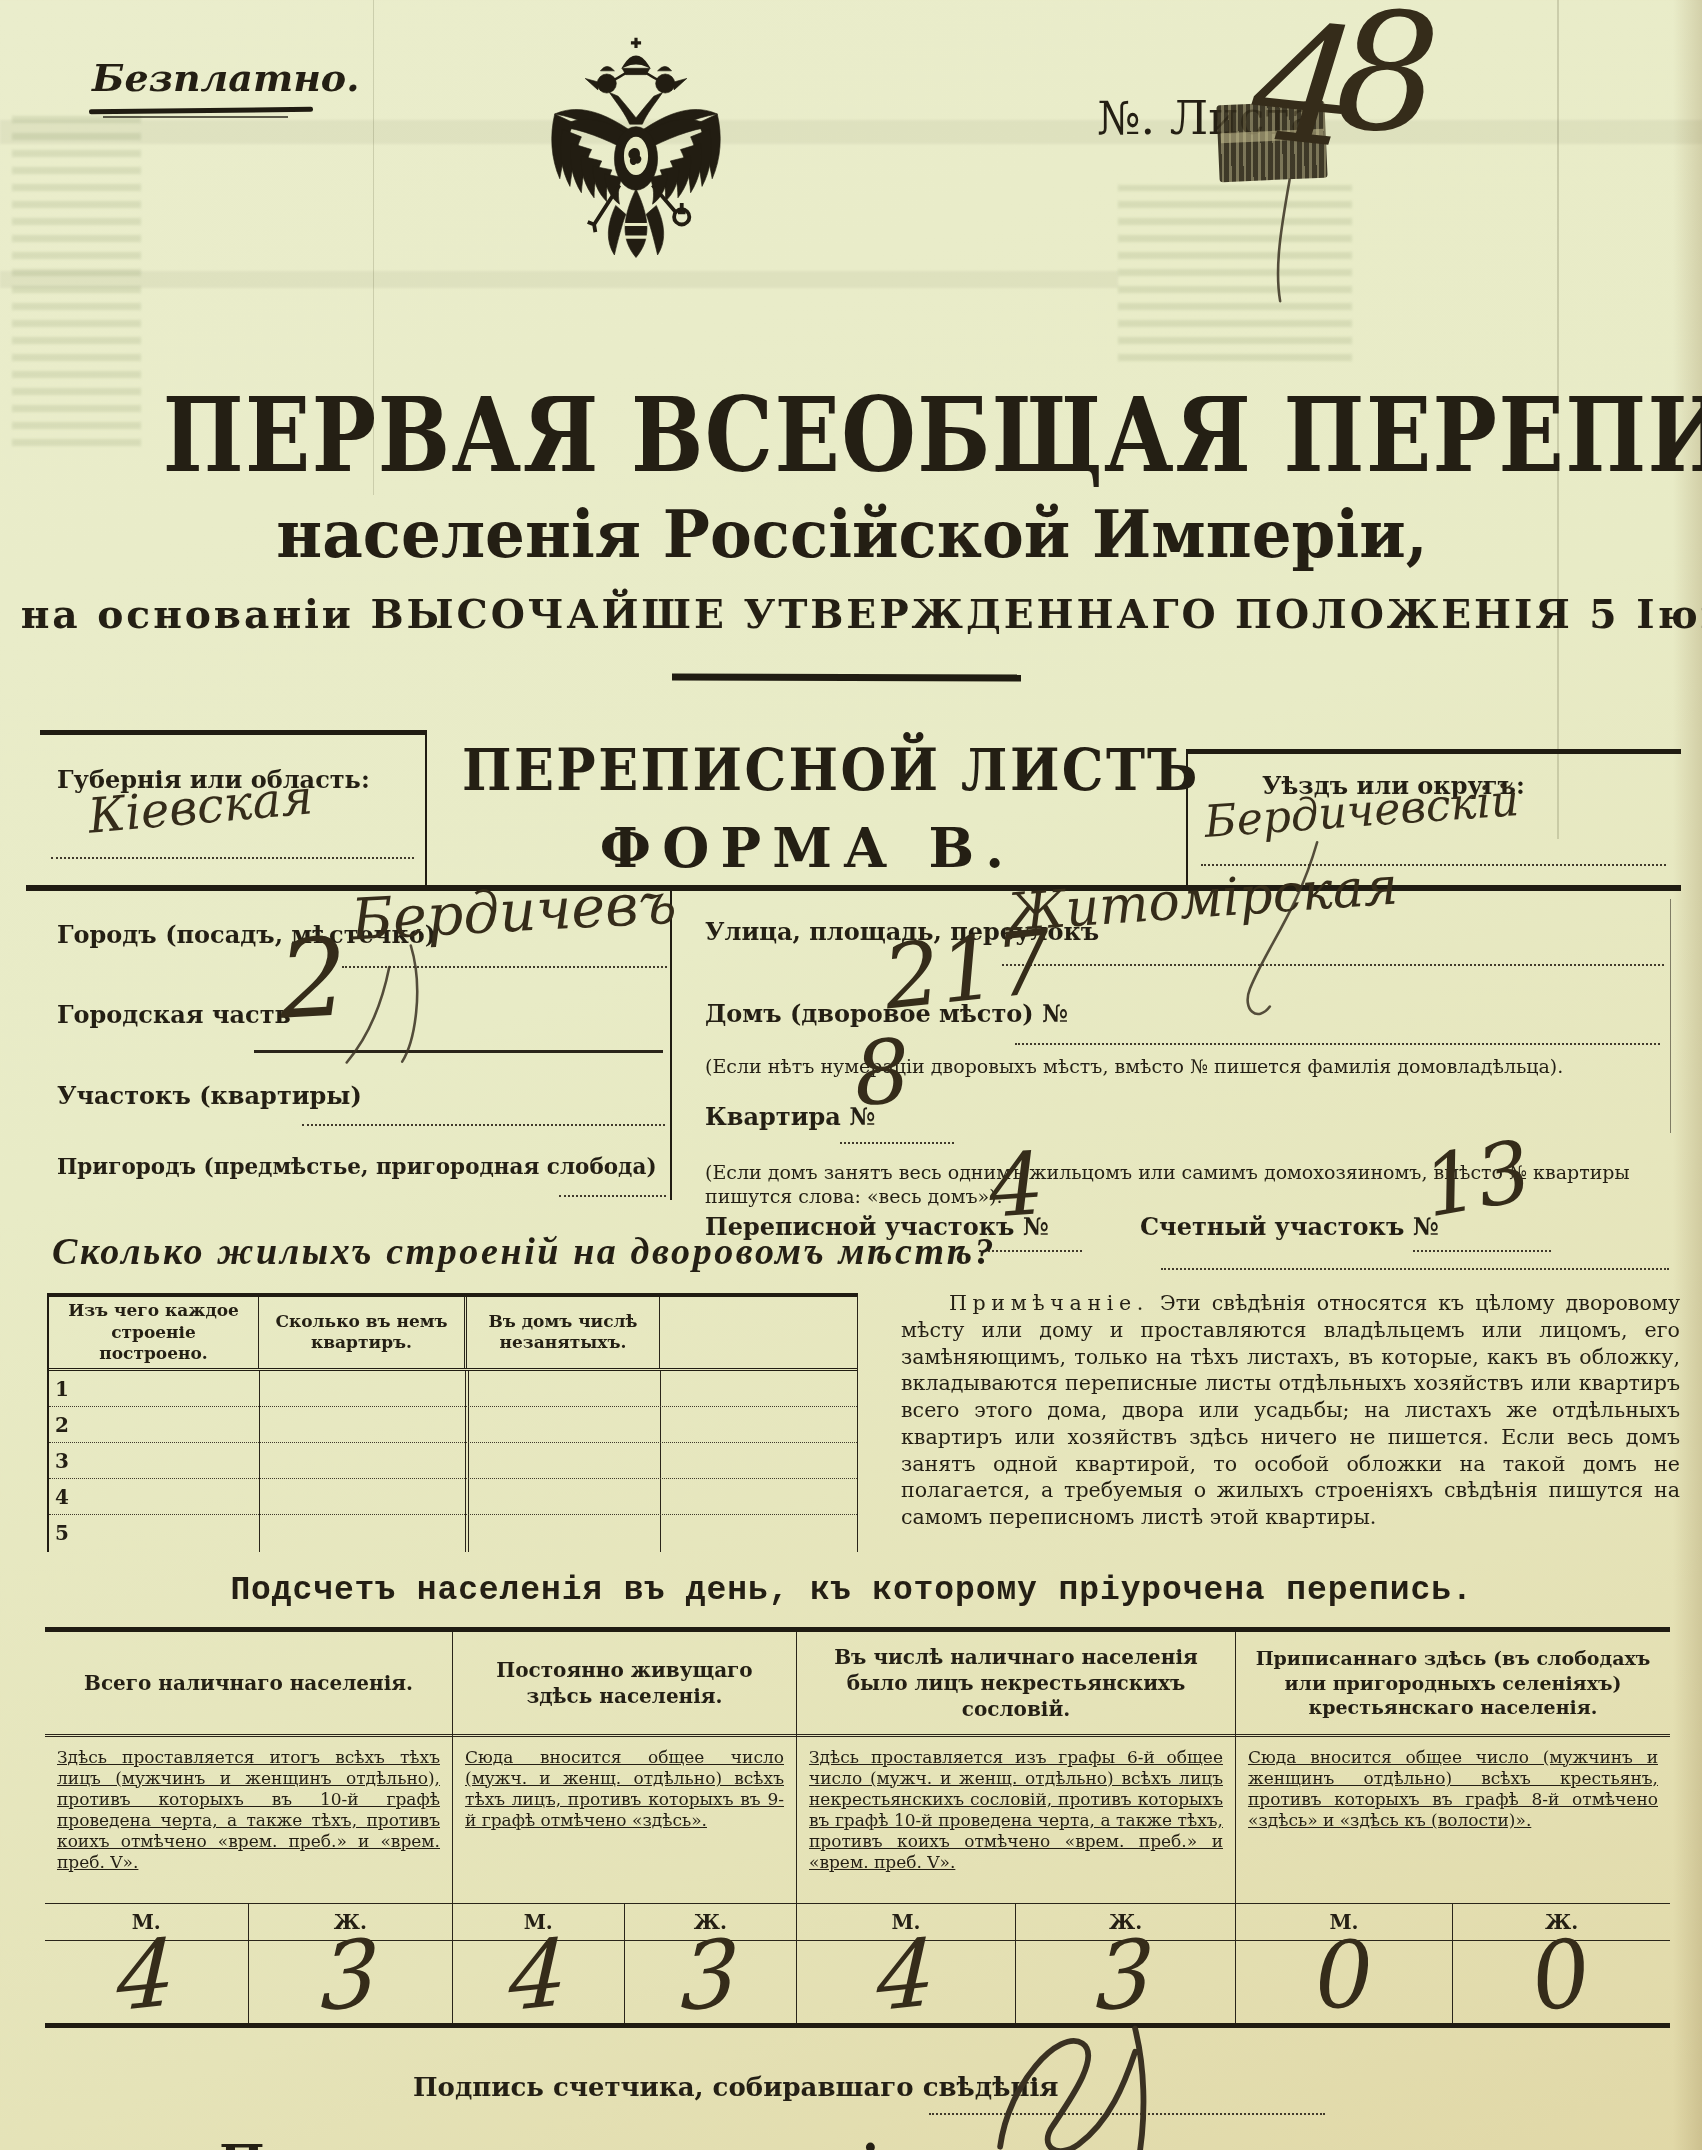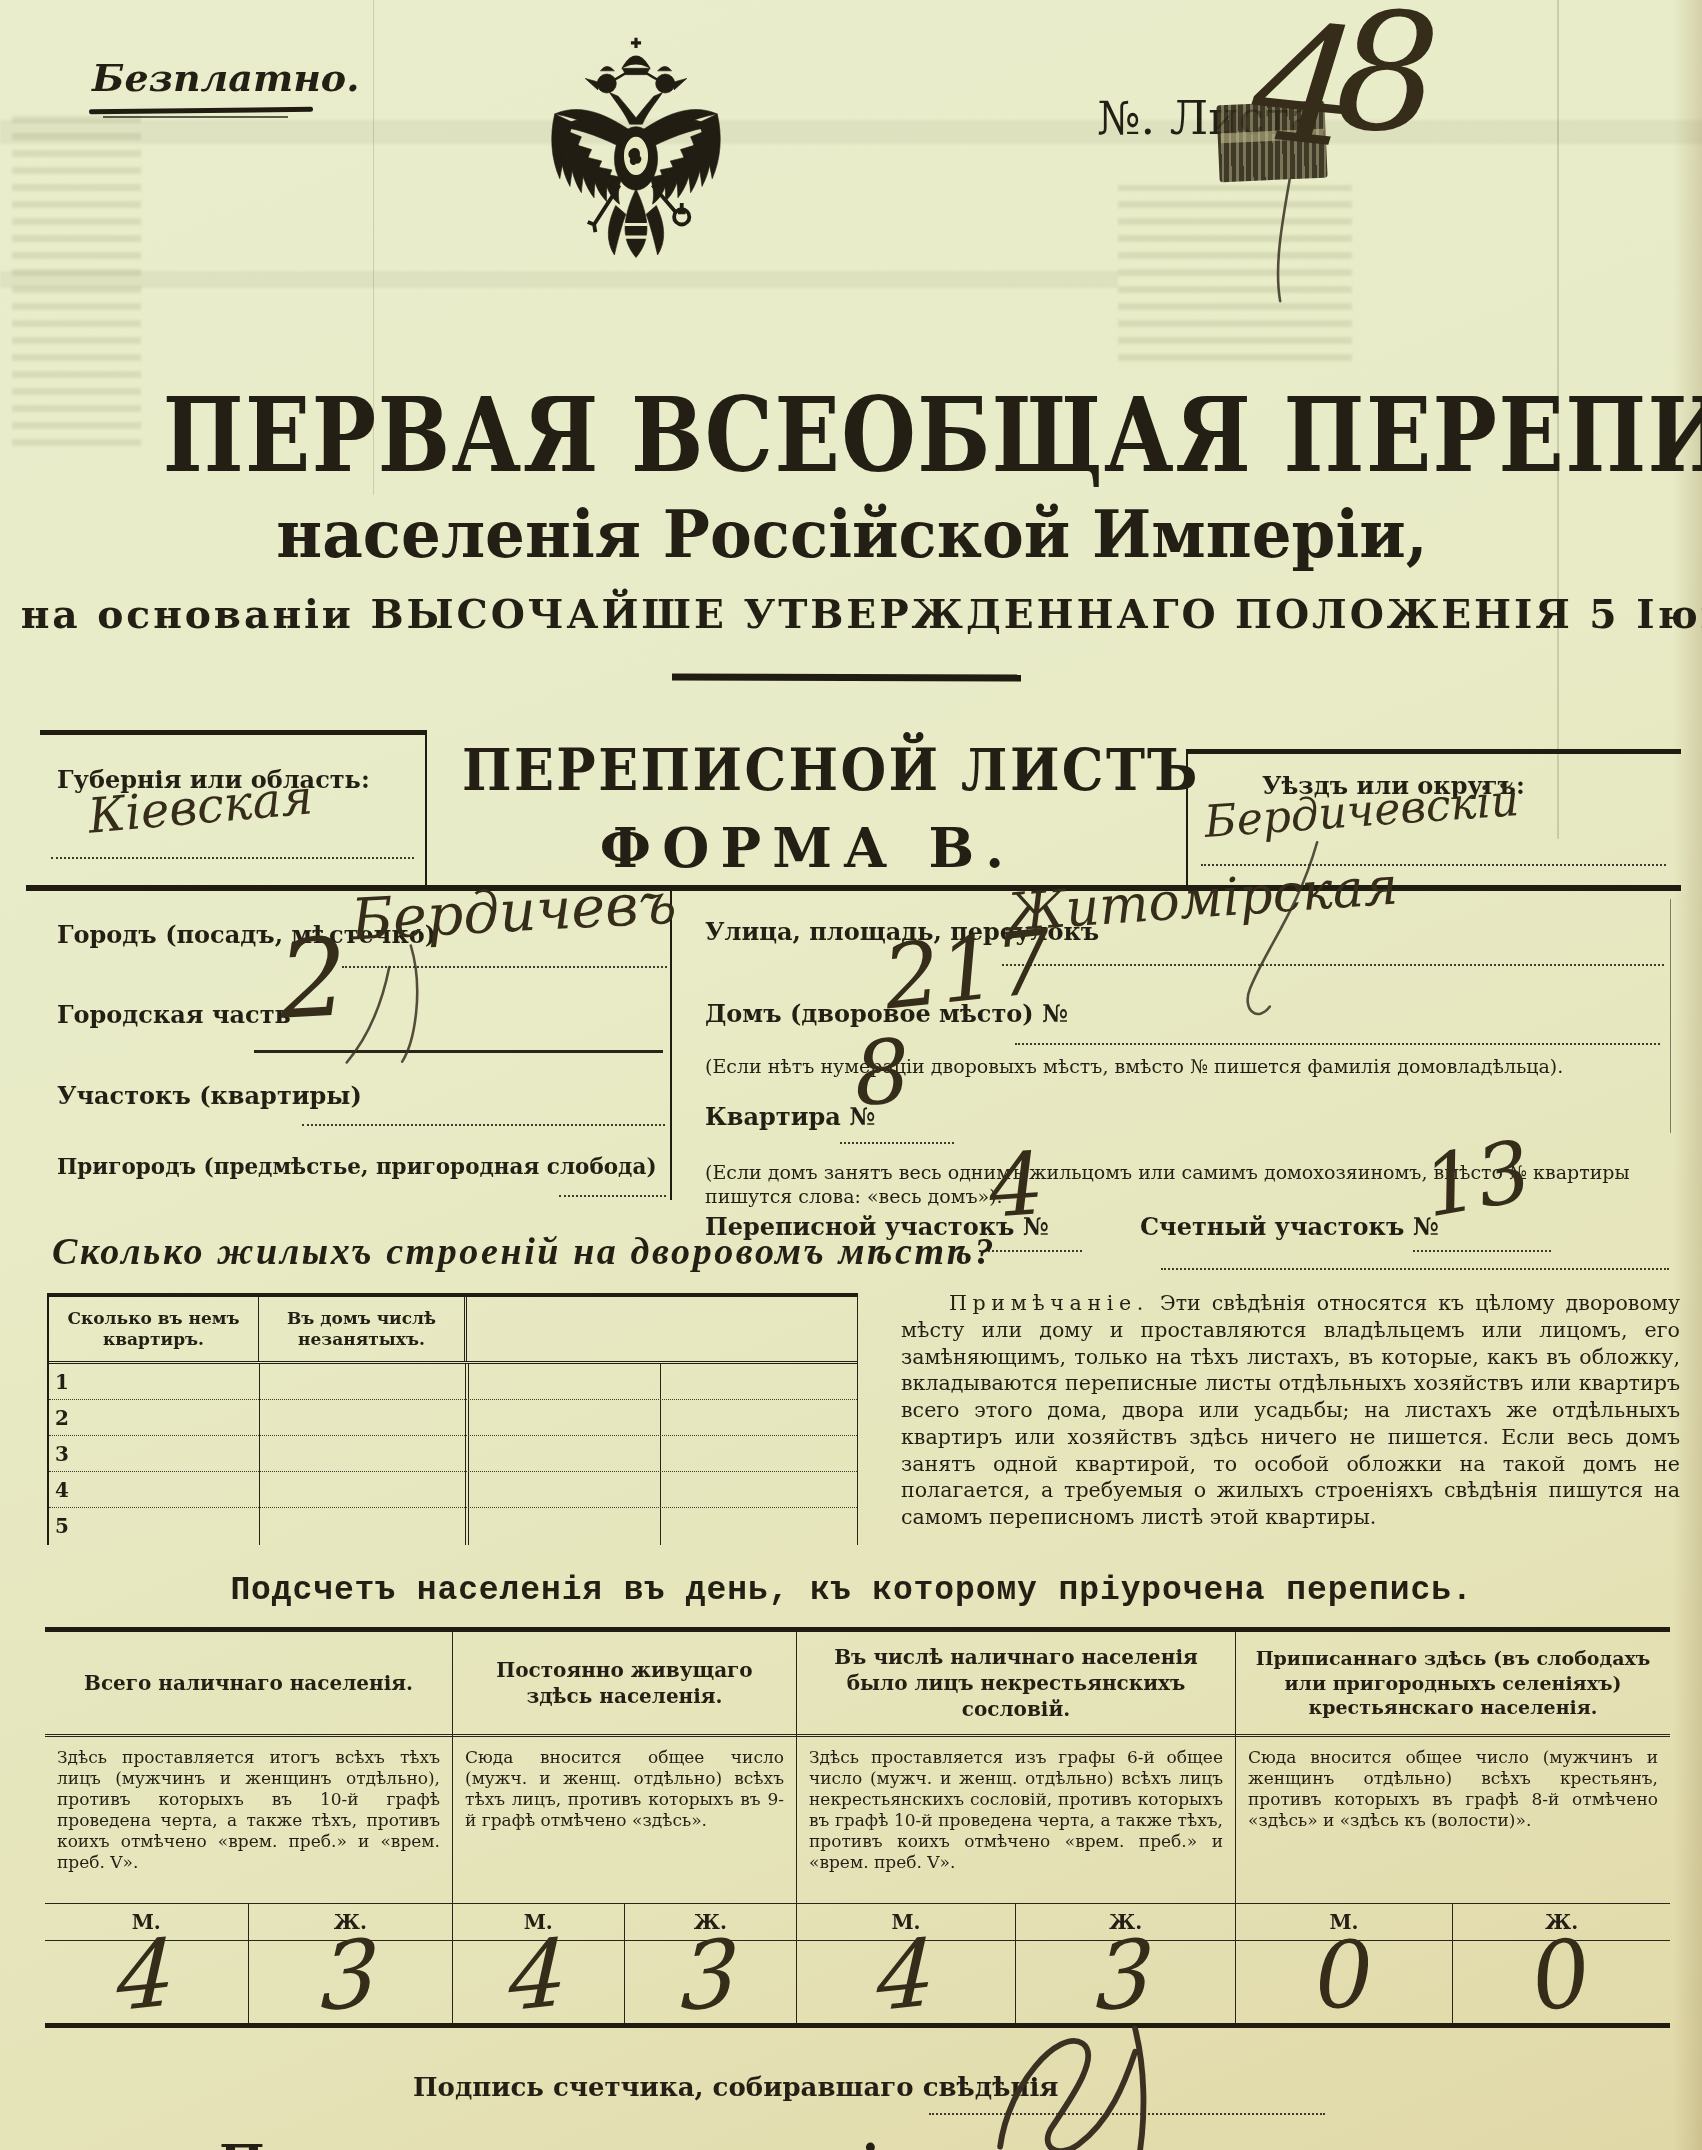--- a/index.html
+++ b/index.html
@@ -31,21 +31,21 @@
   .bt-body{position:relative;height:181px;}
   .bt-vline{position:absolute;top:0;bottom:0;background:#2a251a;width:1.3px;}
   .bt-vline.dbl{width:3.9px;background:linear-gradient(90deg,#2a251a 0 1.3px,transparent 1.3px 2.6px,#2a251a 2.6px 3.9px);}
   .bt-row{position:relative;height:36px;border-bottom:1.7px dotted #403a2c;box-sizing:border-box;}
   .bt-num{position:absolute;left:6px;top:6px;font-size:20px;font-weight:700;}
   
   .ctable{left:45px;top:1627px;width:1625px;border-top:5.6px solid #201c12;border-bottom:5.6px solid #201c12;display:grid;grid-template-columns:408px 344px 439px 1fr;}
   .cc{border-right:1.7px solid #2a251a;display:flex;flex-direction:column;}
   .cc:last-child{border-right:none;}
   .cc-h{height:102px;display:flex;align-items:center;justify-content:center;text-align:center;font-weight:700;font-size:20px;line-height:1.3;padding:0 14.6px;box-sizing:border-box;}
-  .cc-d{height:169px;border-top:3px double #2a251a;font-size:17px;line-height:1.24;text-align:justify;padding:9.5px 12px 0 12px;box-sizing:border-box;}
+  .cc-d{height:169px;border-top:3px double #2a251a;font-size:17px;line-height:1.24;text-align:justify;padding:9.5px 12px 0 12px;box-sizing:border-box;text-decoration:underline;}
   .cc-mz{height:36px;border-top:1.7px solid #2a251a;border-bottom:1.7px solid #2a251a;display:grid;grid-template-columns:1fr 1fr;}
   .cc-mz div{display:flex;align-items:center;justify-content:center;font-weight:700;font-size:20px;}
   .cc-mz div:first-child{border-right:1.3px solid #2a251a;}
   .cc-v{height:82px;display:grid;grid-template-columns:1fr 1fr;overflow:visible;}
   .cc-v div{display:flex;align-items:flex-start;justify-content:center;overflow:visible;border-right:none;}
   .cc-v div:first-child{border-right:1.3px solid #2a251a;}
   .cc-v .hw{font-size:92px;transform:rotate(-6deg) skewX(-8deg);margin-top:-4.3px;}
 </style>
 </head>
 <body>
@@ -193,20 +193,21 @@
 <div class="abs hw" style="left:989px;top:1149px;font-size:86px;transform:rotate(-4deg);">4</div>
 <div class="abs lbl" style="left:1140px;top:1212px;font-size:24px;">Счетный участокъ №</div>
 <div class="abs dot" style="left:1413px;top:1250px;width:138px;"></div>
 <div class="abs hw" style="left:1424px;top:1144px;font-size:84px;transform:rotate(-10deg);">13</div>
 
 <div class="abs" style="left:52px;top:1229px;font-size:38px;font-weight:700;font-style:italic;letter-spacing:2.6px;white-space:nowrap;font-family:Liberation Serif, serif;">Сколько жилыхъ строеній на дворовомъ мѣстѣ?</div>
 <div class="abs dot" style="left:1161px;top:1268px;width:508px;"></div>
 
 <div class="abs btable">
   <div class="bt-head">
+    <div>Изъ чего каждое строеніе построено.</div>
     <div>Сколько въ немъ квартиръ.</div>
     <div>Въ домъ числѣ незанятыхъ.</div>
   </div>
   <div class="bt-body">
     <div class="bt-vline" style="left:210px;"></div>
     <div class="bt-vline dbl" style="left:416px;"></div>
     <div class="bt-vline" style="left:611px;"></div>
     <div class="bt-row">
         <span class="bt-num">1</span>
       </div>

